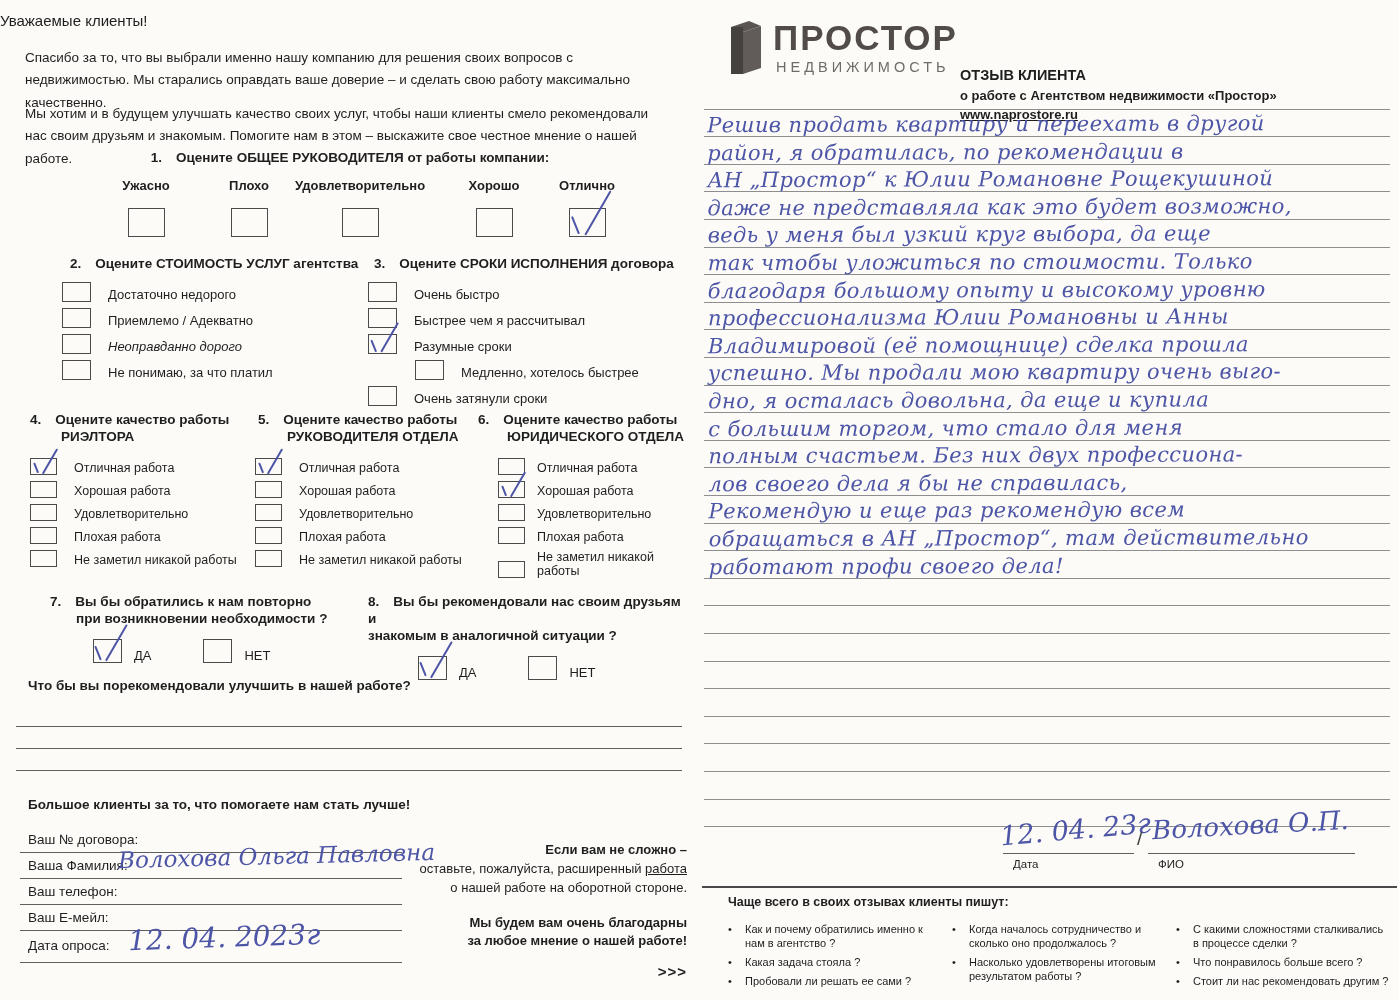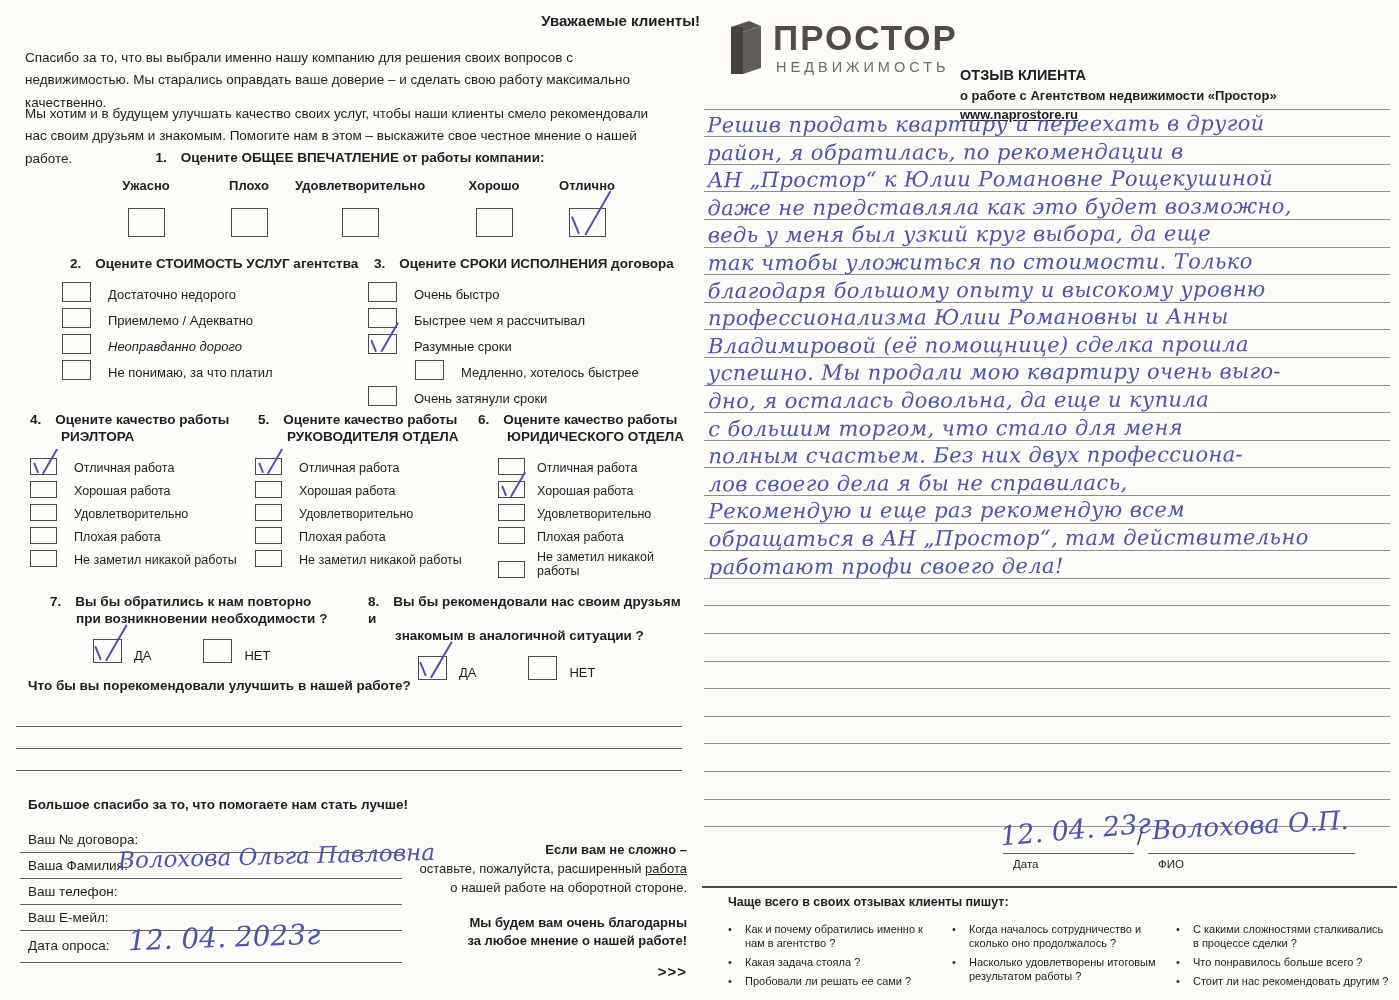--- a/index.html
+++ b/index.html
@@ -42,27 +42,27 @@
   .fbullet{width:17px;flex:none;text-align:left;}
   .u{text-decoration:underline;}
   .aside{text-align:right;font-size:13px;line-height:1.45;}
   .field-label{font-size:13.5px;}
 </style>
 </head>
 <body>
 
 <div class="sheet" style="--ink:#4d55a6">
 
-  <div class="abs" style="left:0;top:12px;width:700px;text-align:right;font-size:15px;font-weight:bold;">Уважаемые клиенты!</div>
+  <div class="abs" style="left:0;top:12px;width:700px;text-align:left;font-size:15px;font-weight:normal;">Уважаемые клиенты!</div>
 
   <div class="abs para" style="left:25px;top:47px;width:648px;">Спасибо за то, что вы выбрали именно нашу компанию для решения своих вопросов с недвижимостью. Мы старались оправдать ваше доверие – и сделать свою работу максимально качественно.</div>
   <div class="abs para" style="left:25px;top:103px;width:648px;">Мы хотим и в будущем улучшать качество своих услуг, чтобы наши клиенты смело рекомендовали нас своим друзьям и знакомым. Помогите нам в этом – выскажите свое честное мнение о нашей работе.</div>
 
   <div class="abs qhead" style="left:0;top:150px;width:700px;text-align:center;">
-    <span class="qnum">1.</span><span>Оцените ОБЩЕЕ ВПЕЧАТЛЕНИЕ от работы компании:</span>
+    <span class="qnum">1.</span><span>Оцените ОБЩЕЕ РУКОВОДИТЕЛЯ от работы компании:</span>
   </div>
   <div class="abs" style="left:106px;top:178px;width:80px;text-align:center;">
     <div class="opt-label b">Ужасно</div>
     <div class="cb cb-lg" style="margin:15px auto 0;"></div>
   </div>
   <div class="abs" style="left:209px;top:178px;width:80px;text-align:center;">
     <div class="opt-label b">Плохо</div>
     <div class="cb cb-lg" style="margin:15px auto 0;"></div>
   </div>
   <div class="abs" style="left:295px;top:178px;width:130px;text-align:center;">
@@ -226,36 +226,36 @@
       <div class="cb cb-yn checked"></div>
       <span class="opt-label" style="margin-left:12px;">ДА</span>
       <div class="cb cb-yn" style="margin-left:52px;"></div>
       <span class="opt-label" style="margin-left:12px;">НЕТ</span>
     </div>
   </div>
 
   <div class="abs" style="left:368px;top:594px;width:320px;">
     <div class="qhead">
       <span class="qnum">8.</span><span>Вы бы рекомендовали нас своим друзьям и</span>
-      <div style="margin-left:27px;">знакомым в аналогичной ситуации ?</div>
+      <div style="">знакомым в аналогичной ситуации ?</div>
     </div>
     <div class="opt-row" style="margin-top:11px;margin-left:50px;">
       <div class="cb cb-yn checked"></div>
       <span class="opt-label" style="margin-left:12px;">ДА</span>
       <div class="cb cb-yn" style="margin-left:52px;"></div>
       <span class="opt-label" style="margin-left:12px;">НЕТ</span>
     </div>
   </div>
 
   <div class="abs qhead" style="left:28px;top:678px;">Что бы вы порекомендовали улучшить в нашей работе?</div>
   <div class="fline" style="left:16px;top:726px;width:666px;"></div>
   <div class="fline" style="left:16px;top:748px;width:666px;"></div>
   <div class="fline" style="left:16px;top:770px;width:666px;"></div>
 
-  <div class="abs qhead" style="left:28px;top:797px;">Большое спасибо за то, что помогаете нам стать лучше!</div>
+  <div class="abs qhead" style="left:28px;top:797px;">Большое клиенты за то, что помогаете нам стать лучше!</div>
 
   <div class="abs field-label" style="left:28px;top:832px;">Ваш № договора:</div>
   <div class="fline" style="left:20px;top:852px;width:382px;"></div>
 
   <div class="abs field-label" style="left:28px;top:858px;text-align:center;">Ваша Фамилия:</div>
   <div class="fline" style="left:20px;top:878px;width:382px;"></div>
   <div class="abs hw" style="left:118px;top:843px;font-size:23px;transform:rotate(-1.5deg);">Волохова Ольга Павловна</div>
 
   <div class="abs field-label" style="left:28px;top:884px;">Ваш телефон:</div>
   <div class="fline" style="left:20px;top:904px;width:382px;"></div>

